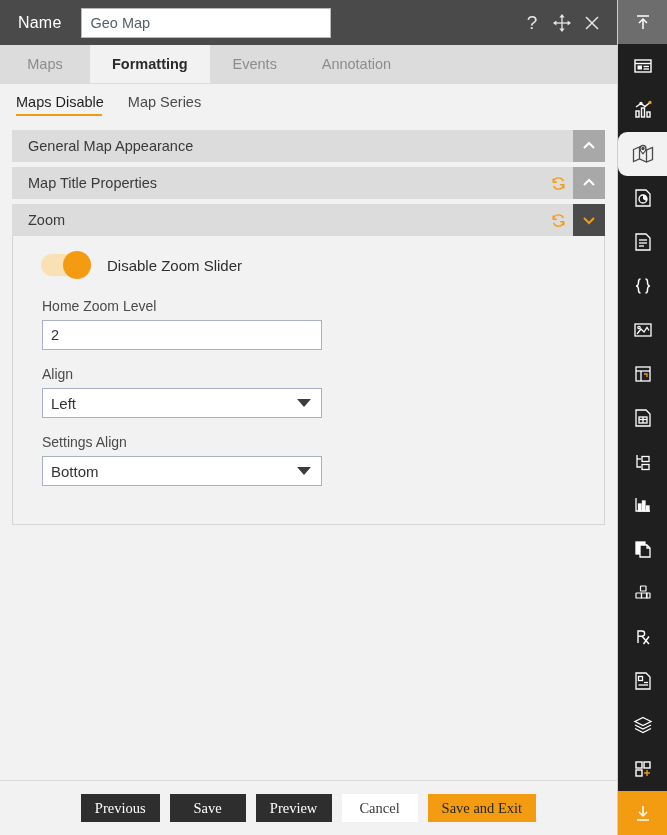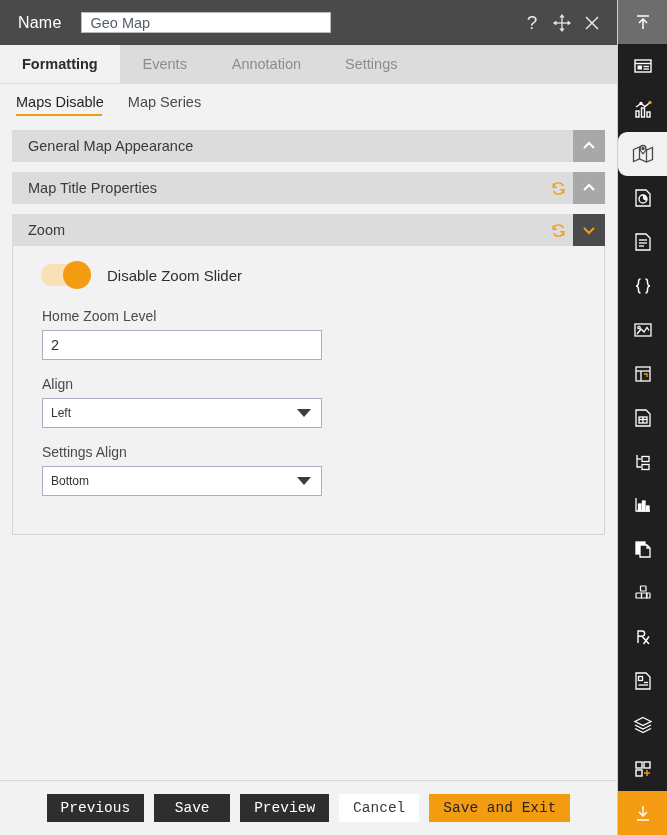--- a/index.html
+++ b/index.html
@@ -38,21 +38,21 @@
     flex: 0 0 45px;
   }
   .titlebar .name-label {
     color: #ffffff;
     font-size: 16px;
     letter-spacing: .2px;
   }
   .name-input {
     margin-left: 20px;
     width: 250px;
-    height: 21px;
+    height: 30px;
     background: #ffffff;
     border: 1px solid #b9b9b9;
     font-family: "Liberation Sans", sans-serif;
     font-size: 14.5px;
     color: #555f6b;
     padding: 0 8px;
     outline: none;
   }
   .title-actions {
     margin-left: auto;
@@ -123,21 +123,21 @@
     flex: 1 1 auto;
     background: #f2f2f2;
     padding: 8px 12px 0 12px;
     overflow: hidden;
   }
   .acc-header {
     height: 32px;
     background: #dcdcdc;
     display: flex;
     align-items: center;
-    margin-bottom: 10px;
+    margin-bottom: 5px;
     cursor: pointer;
   }
   .acc-title {
     font-size: 14.5px;
     color: #3a3a3a;
     padding-left: 16px;
     flex: 1 1 auto;
   }
   .acc-refresh {
     width: 30px; height: 32px;
@@ -219,21 +219,21 @@
     width: 100%;
     height: 30px;
     background: #ffffff;
     border: 1px solid #a9b0c4;
     display: flex;
     align-items: center;
     padding: 0 8px;
     cursor: pointer;
   }
   .select-value {
-    font-size: 12px;
+    font-size: 15px;
     color: #333333;
   }
   .select-arrow {
     position: absolute;
     right: 10px;
     top: 50%;
     transform: translateY(-50%);
     width: 0; height: 0;
     border-left: 7px solid transparent;
     border-right: 7px solid transparent;
@@ -249,21 +249,21 @@
     display: flex;
     align-items: center;
     justify-content: center;
     gap: 10px;
   }
   .btn {
     height: 28px;
     min-width: 76px;
     padding: 0 14px;
     border: none;
-    font-family: Liberation Mono, monospace;
+    font-family: Liberation Serif, serif;
     font-size: 14.5px;
     cursor: pointer;
     line-height: 28px;
     text-align: center;
   }
   .btn.dark { background: #2e2e2e; color: #ffffff; }
   .btn.light { background: #ffffff; color: #3a3a3a; }
   .btn.accent { background: #f39c12; color: #262626; }
 
   
@@ -322,24 +322,24 @@
         <div class="ticon">
           <svg width="20" height="20" viewBox="0 0 20 20" stroke="#e8e8e8" stroke-width="1.5">
             <line x1="4" y1="4" x2="16" y2="16"></line>
             <line x1="16" y1="4" x2="4" y2="16"></line>
           </svg>
         </div>
       </div>
     </div>
 
     <div class="tabs">
+      <div class="tab">Maps</div>
       <div class="tab active">Formatting</div>
       <div class="tab">Events</div>
       <div class="tab">Annotation</div>
-      <div class="tab">Settings</div>
     </div>
 
     <div class="subtabs">
       <div class="subtab active">Maps Disable</div>
       <div class="subtab inactive">Map Series</div>
     </div>
 
     <div class="body">
 
       <div class="acc-header">

